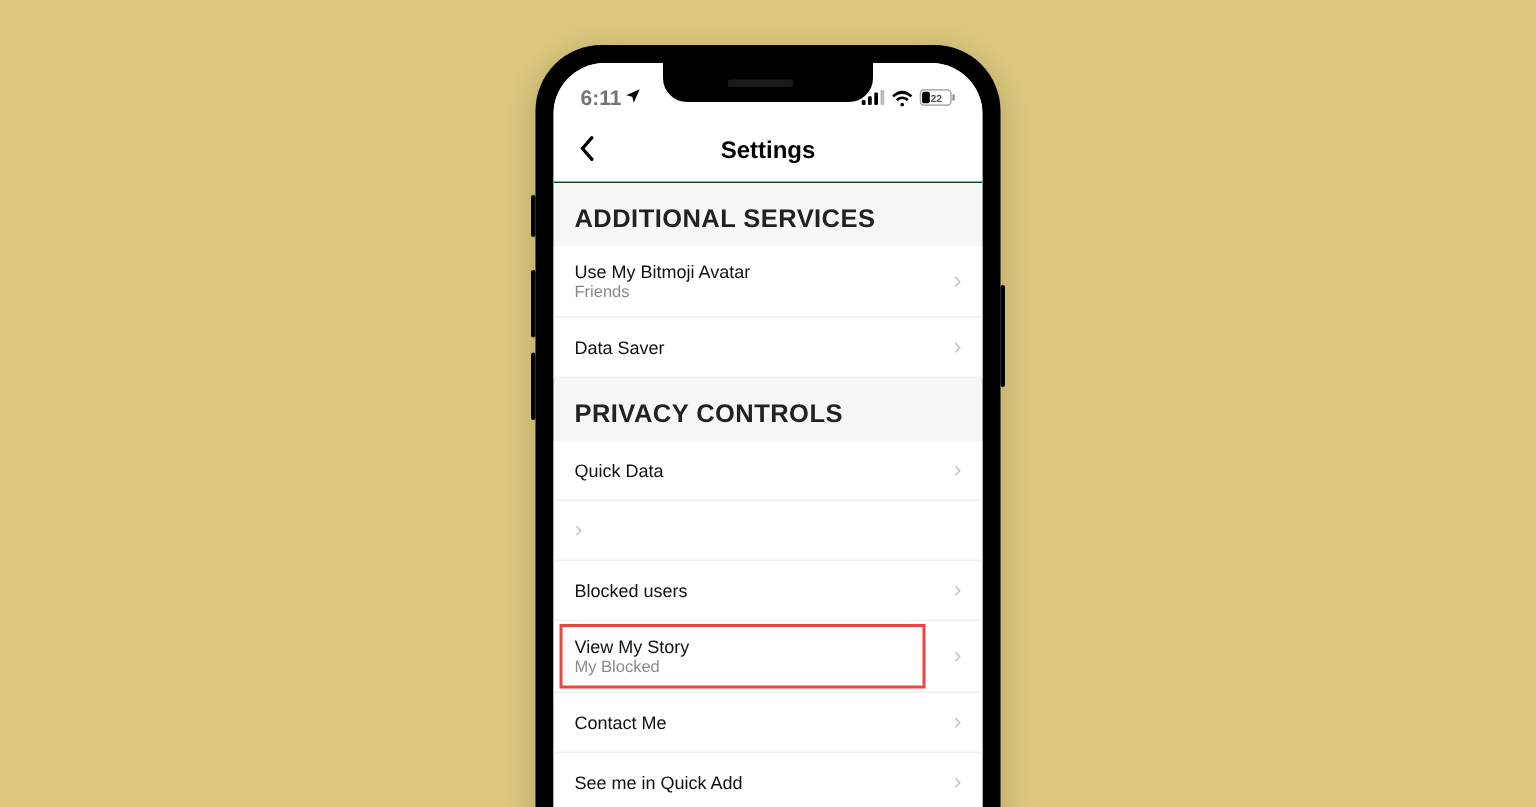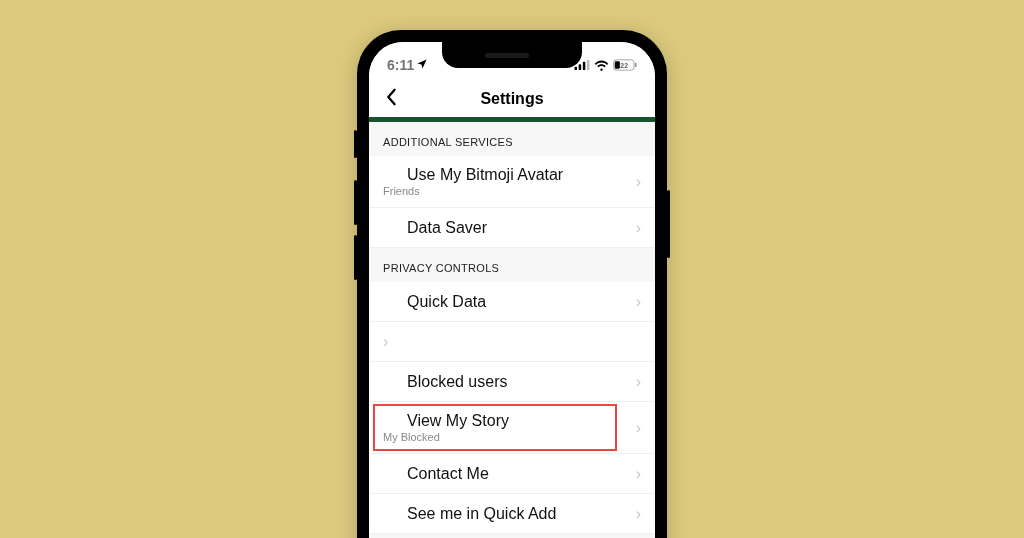--- a/index.html
+++ b/index.html
@@ -75,65 +75,64 @@
     }
     .status-left { display:flex; align-items:center; gap:2px; }
     .status-right { display:flex; align-items:center; gap:4px; }
     .header {
       background: #fff;
       display: flex;
       align-items: center;
       justify-content: center;
       position: relative;
       height: 42px;
-      border-bottom: 5px solid #14532d;
+      border-bottom: 1px solid #14532d;
     }
     .back-btn {
       position: absolute;
       left: 8px;
       top: 50%;
       transform: translateY(-50%);
       font-size: 22px;
       font-weight: 400;
       padding: 4px 8px;
       cursor: pointer;
     }
     .header-title {
       font-size: 16px;
       font-weight: 700;
       color: #000;
     }
     .content {
       background: #f7f7f7;
     }
     .section-header {
-      font-size: 11px;
-      font-weight: 400;
+      font-size: 17px;
+      font-weight: 700;
       color: #222;
       letter-spacing: 0.3px;
       padding: 14px 14px 8px 14px;
       text-transform: uppercase;
     }
     .row {
       background: #fff;
       padding: 10px 14px;
       display: flex;
       align-items: center;
       justify-content: space-between;
       border-bottom: 1px solid #f0f0f0;
       cursor: pointer;
       min-height: 40px;
       position: relative;
     }
     .row-left { display:flex; flex-direction:column; }
     .row-label {
-      font-size: 16px;
+      font-size: 12px;
       color: #111;
       font-weight: 400;
-      margin-left: 24px;
     }
     .row-sub {
       font-size: 11px;
       color: #8a8a8a;
       margin-top: 1px;
     }
     .chevron {
       color: #c7c7cc;
       font-size: 16px;
     }

